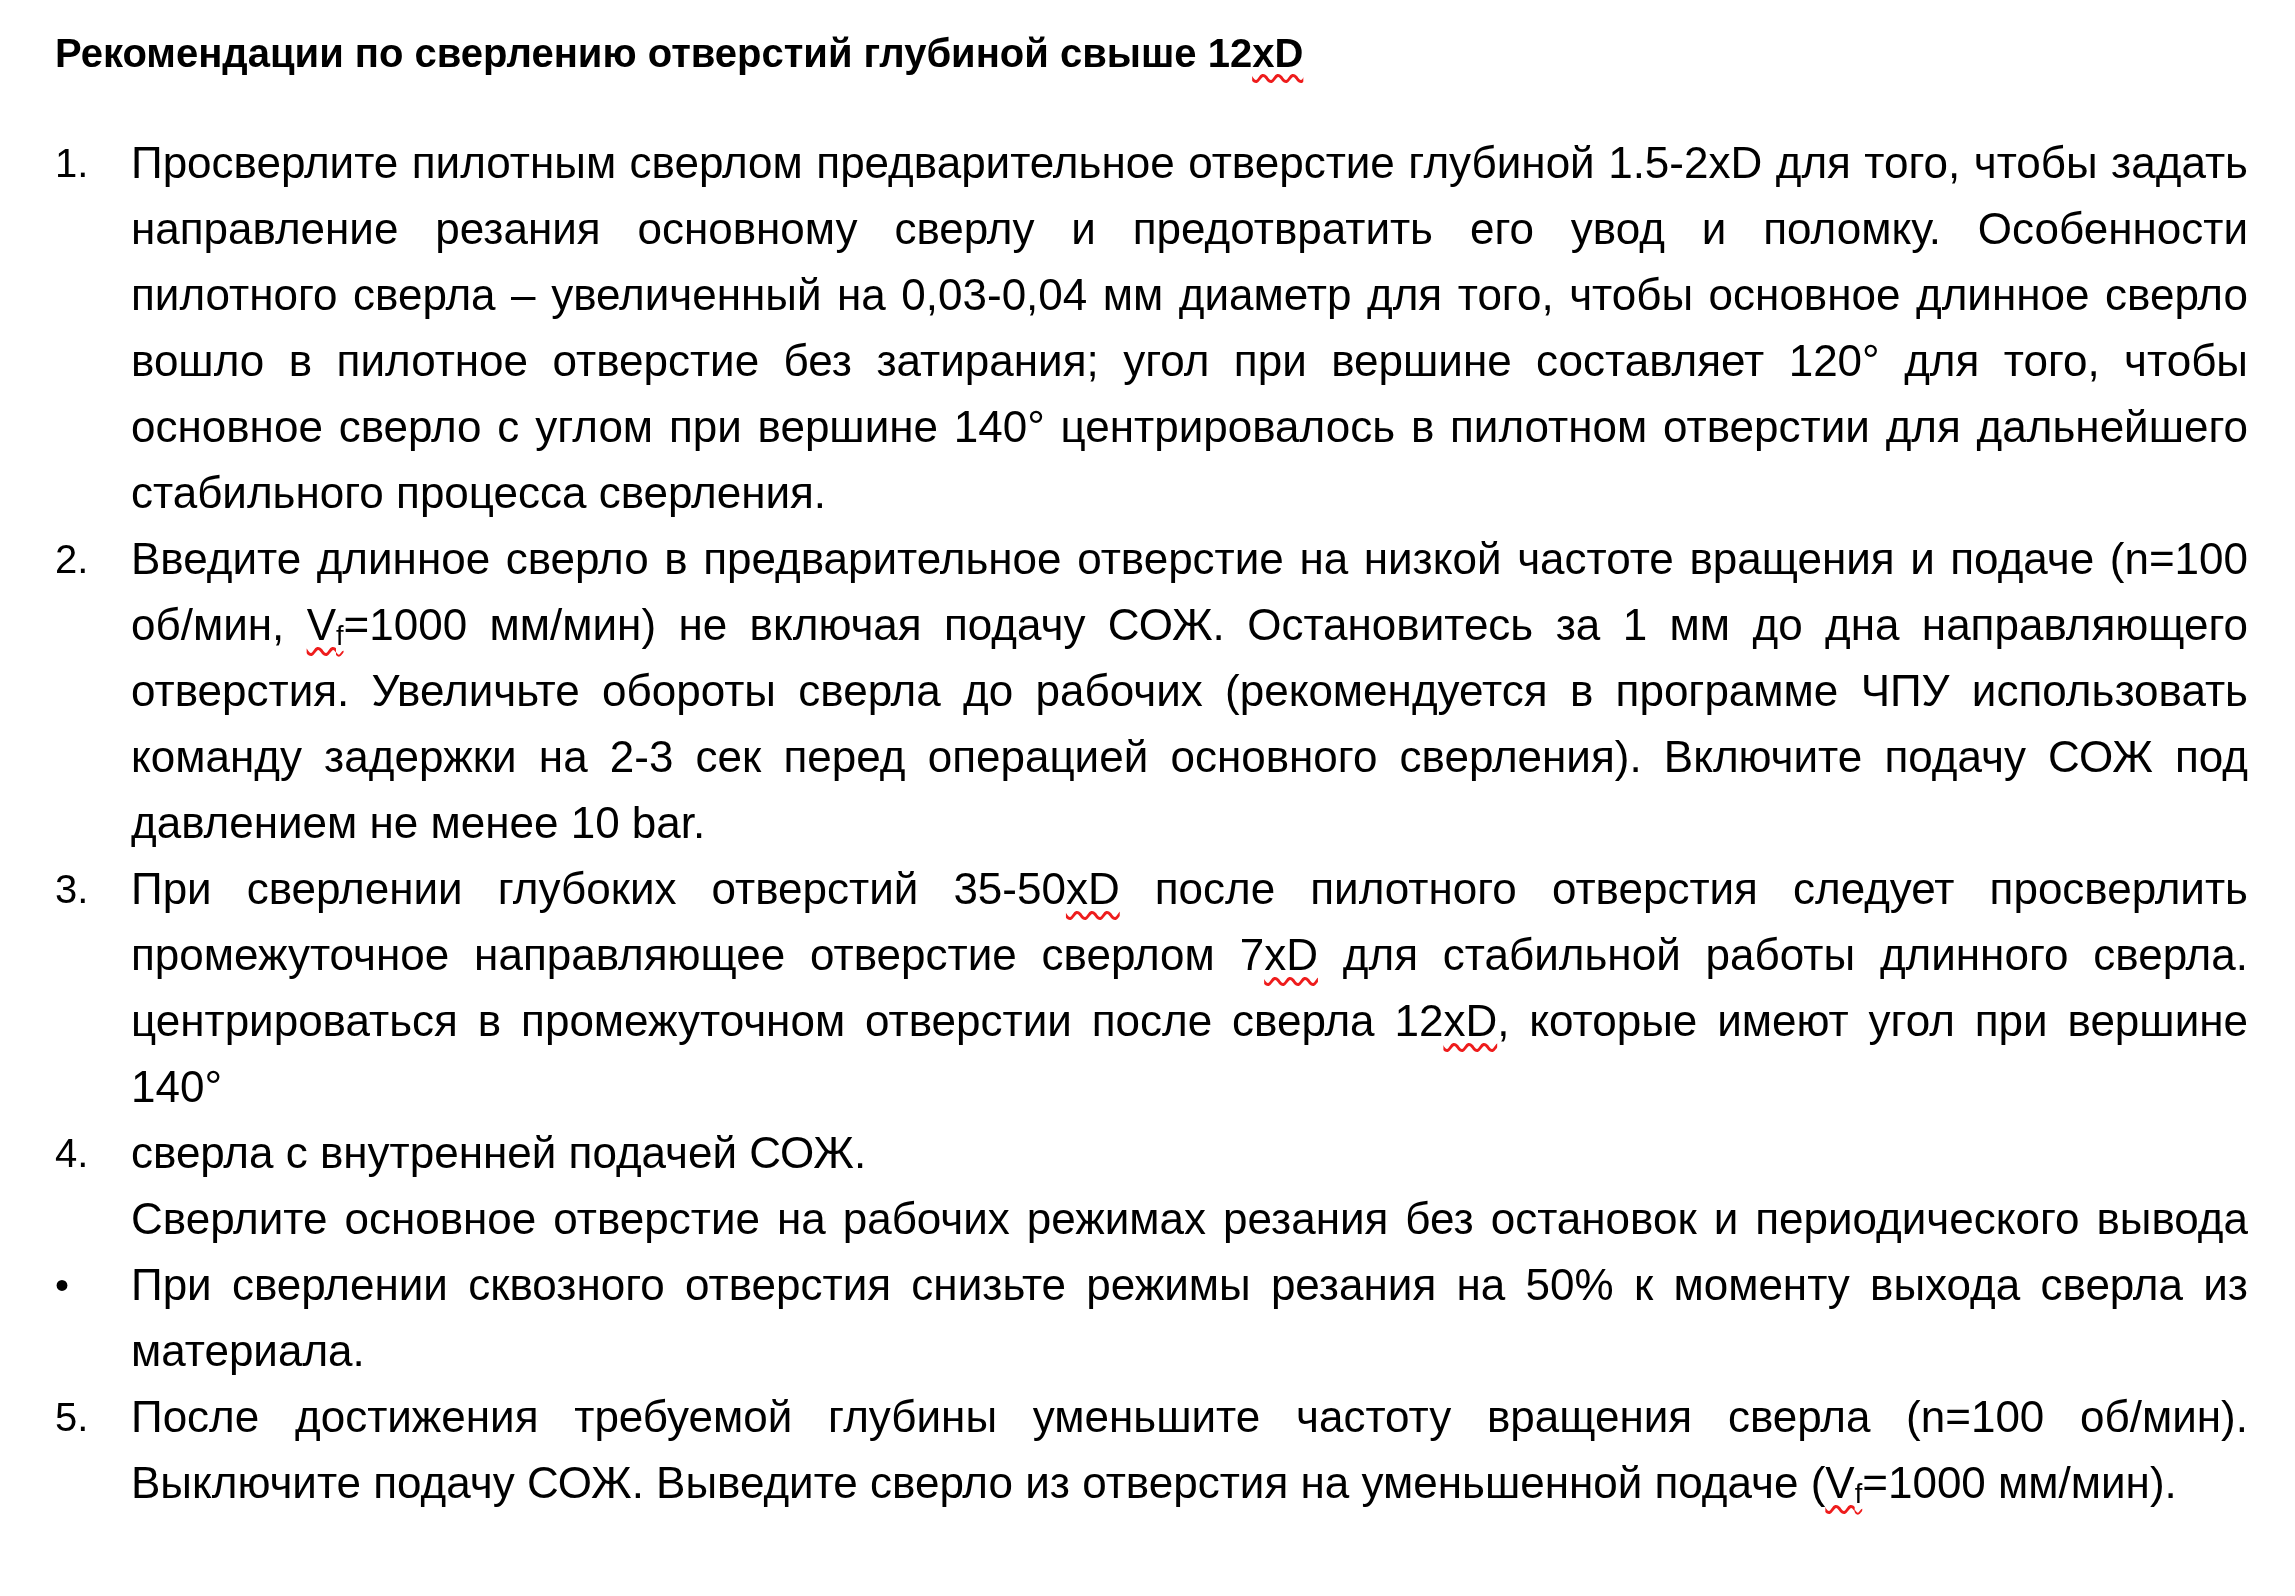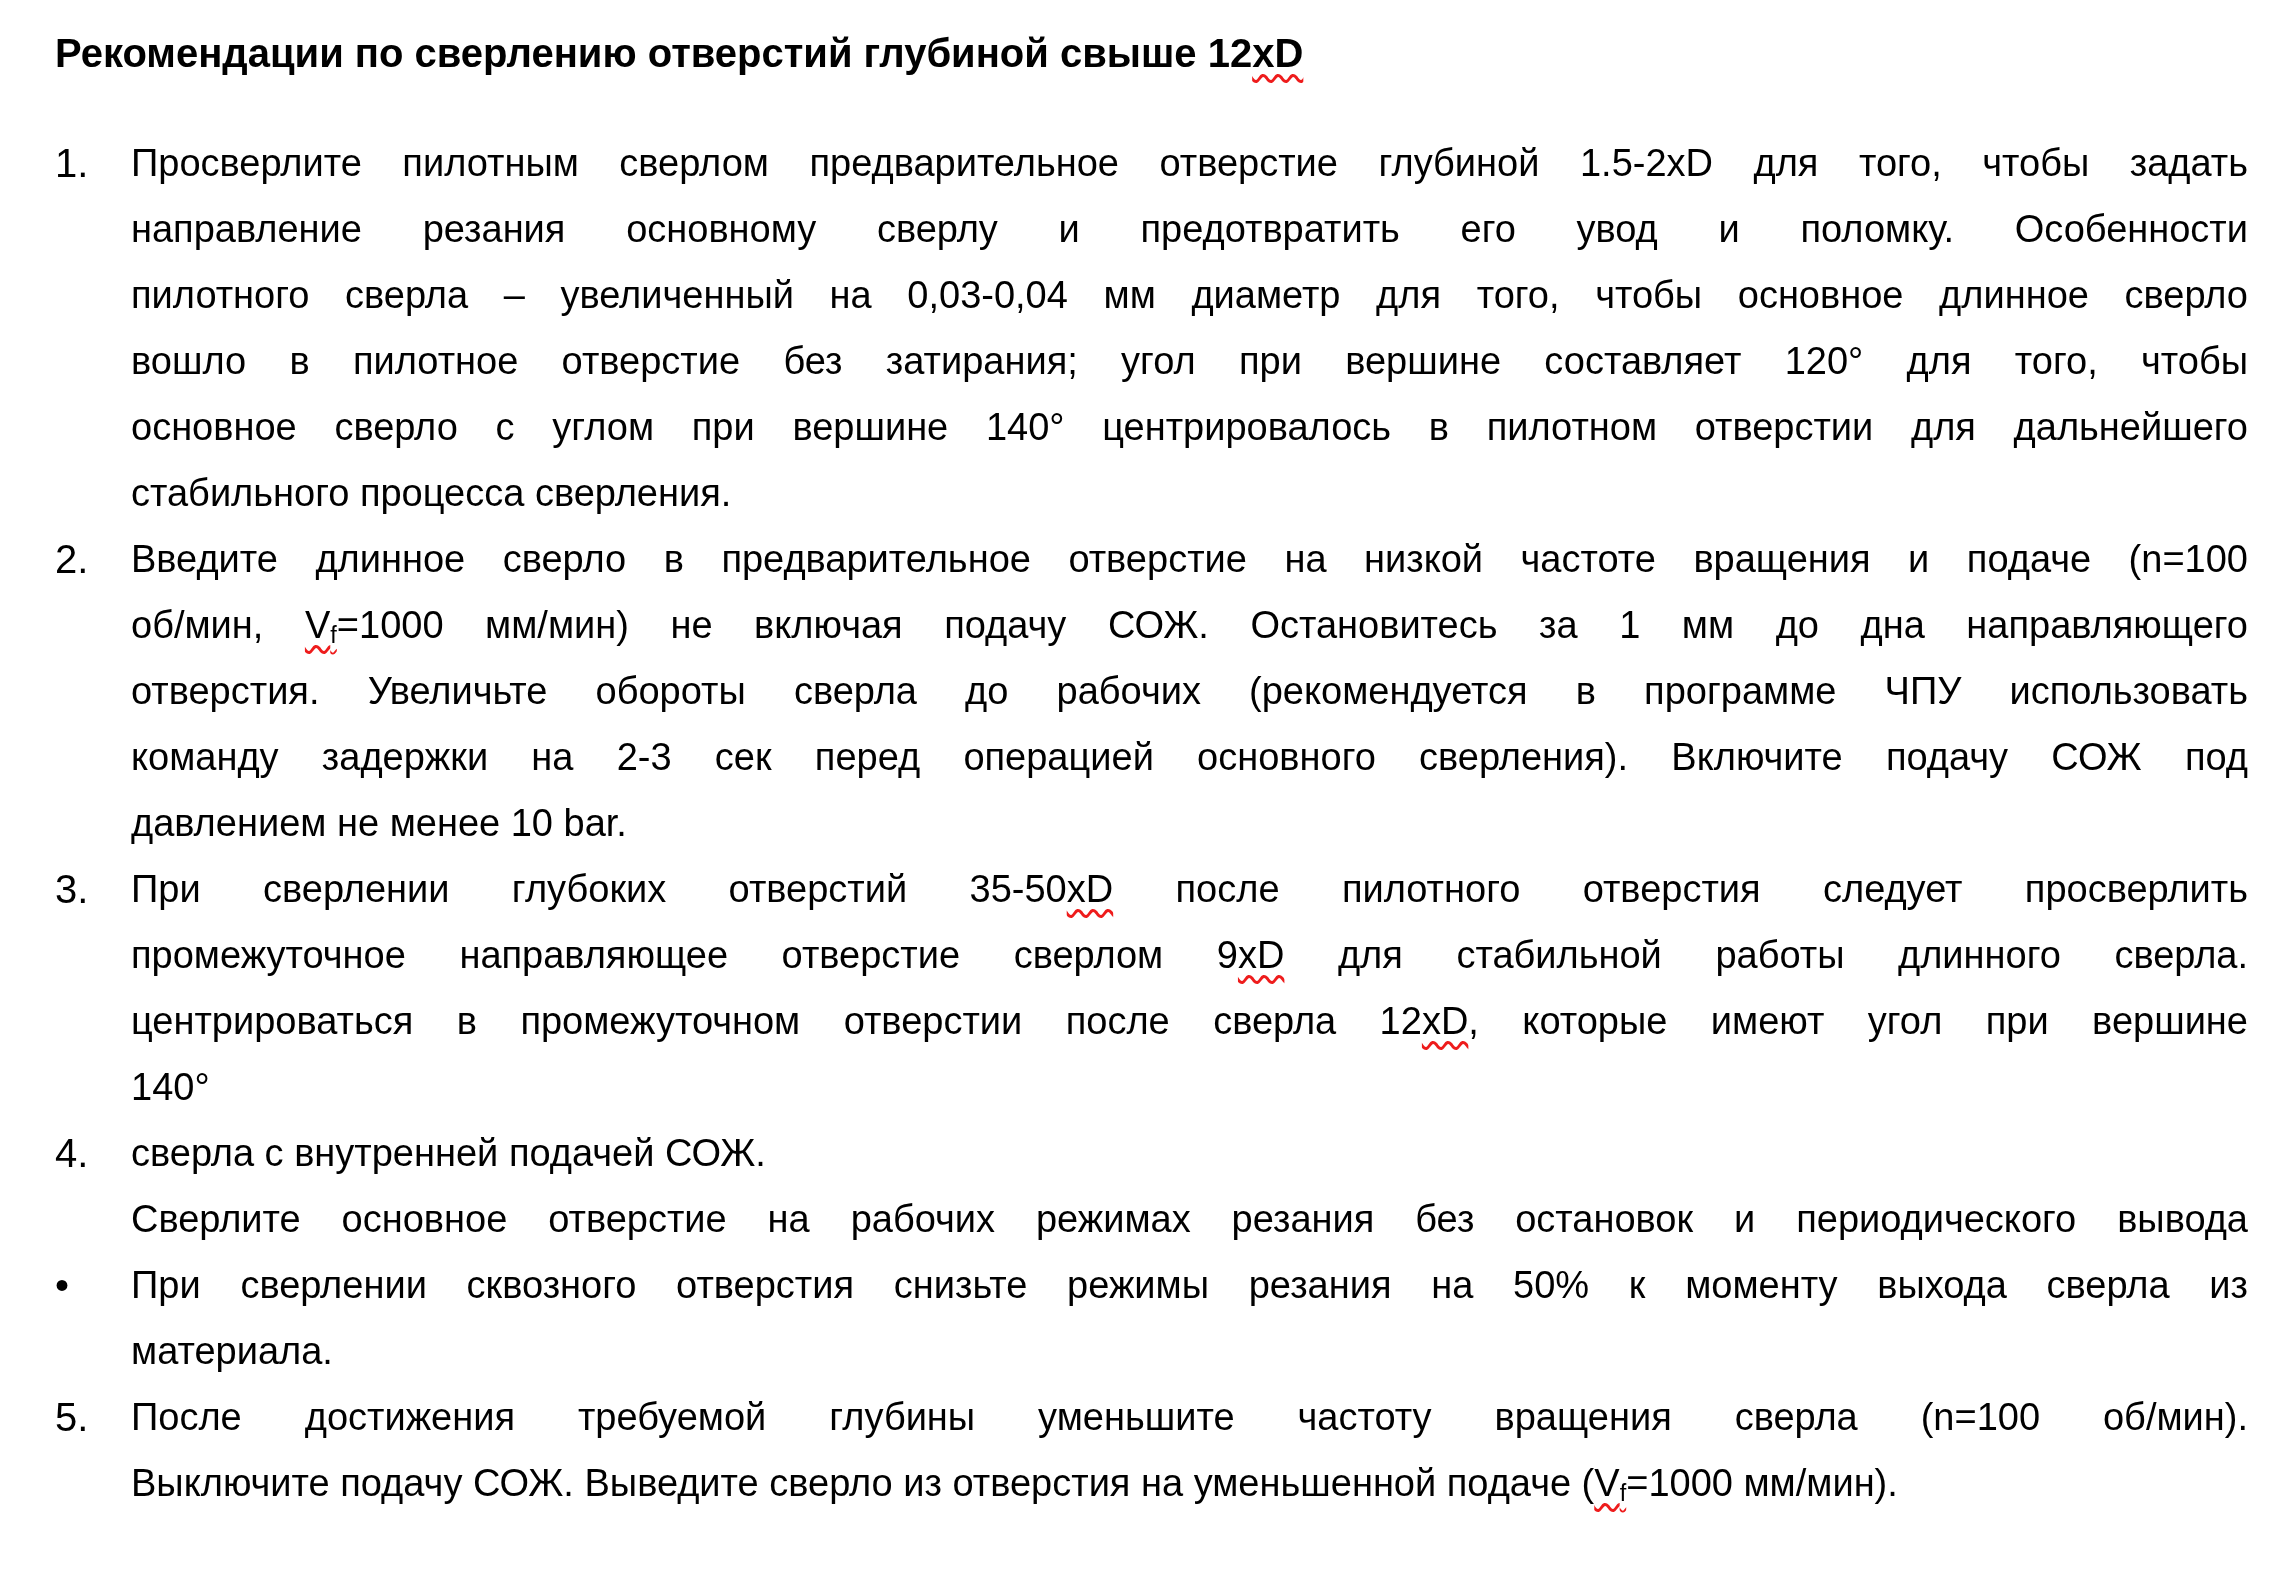--- a/index.html
+++ b/index.html
@@ -41,21 +41,21 @@
     flex: 0 0 76px;
     font-size: 40px;
     line-height: 66px;
     text-align: left;
   }
   .content {
     flex: 1 1 auto;
     min-width: 0;
   }
   .line {
-    font-size: 38px;
+    font-size: 44px;
     line-height: 66px;
     text-align: justify;
     text-align-last: justify;
     overflow: hidden;
   }
   .line.last {
     text-align-last: left;
   }
   
   .sq {
@@ -102,21 +102,21 @@
           <div class="line"><span>об/мин, </span><span class="sq">V</span><span class="sq sub">f</span><span>=1000 мм/мин) не включая подачу СОЖ. Остановитесь за 1 мм до дна направляющего</span></div>
           <div class="line"><span>отверстия. Увеличьте обороты сверла до рабочих (рекомендуется в программе ЧПУ использовать</span></div>
           <div class="line"><span>команду задержки на 2-3 сек перед операцией основного сверления). Включите подачу СОЖ под</span></div>
           <div class="line last"><span>давлением не менее 10 bar.</span></div>
         </div>
       </div>
       <div class="item">
         <div class="marker">3.</div>
         <div class="content">
           <div class="line"><span>При сверлении глубоких отверстий 35-50</span><span class="sq">xD</span><span> после пилотного отверстия следует просверлить</span></div>
-          <div class="line"><span>промежуточное направляющее отверстие сверлом 9</span><span class="sq">xD</span><span> для стабильной работы длинного сверла.</span></div>
+          <div class="line"><span>промежуточное направляющее отверстие сверлом 7</span><span class="sq">xD</span><span> для стабильной работы длинного сверла.</span></div>
           <div class="line"><span>центрироваться в промежуточном отверстии после сверла 12</span><span class="sq">xD</span><span>, которые имеют угол при вершине</span></div>
           <div class="line last"><span>140°</span></div>
         </div>
       </div>
       <div class="item">
         <div class="marker">4.</div>
         <div class="content">
           <div class="line last"><span>сверла с внутренней подачей СОЖ.</span></div>
           <div class="line"><span>Сверлите основное отверстие на рабочих режимах резания без остановок и периодического вывода</span></div>
         </div>

